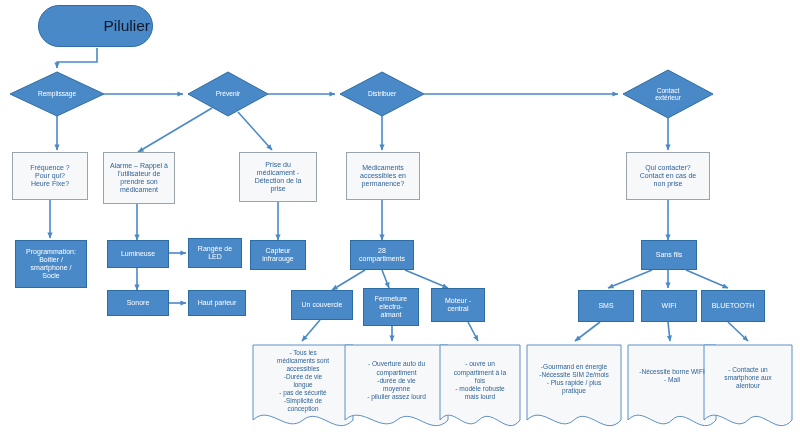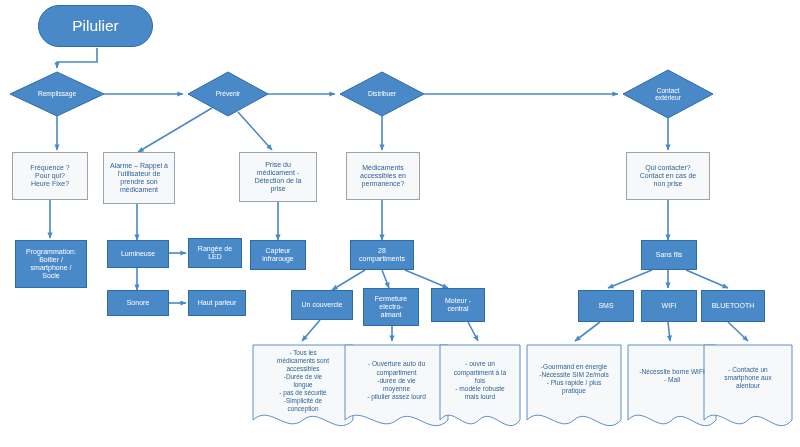--- a/index.html
+++ b/index.html
@@ -7,21 +7,21 @@
        font-family:"Liberation Sans","DejaVu Sans",sans-serif;}
   #canvas{position:absolute;left:0;top:0;width:800px;height:447px;}
   .node{position:absolute;box-sizing:border-box;display:flex;align-items:center;
         justify-content:center;text-align:center;line-height:1.12;}
   .node span{display:block;width:100%;padding:0 2px;}
   
   .fill{background:#4a89c8;border:1px solid #2e6ca4;color:#ffffff;}
   
   .light{background:#f7f8f9;border:1px solid #9aa4ad;color:#2f6399;}
   
-  .round{background:#4a89c8;border:1px solid #2e6ca4;color:#ffffff;border-radius:22px;}
+  .round{background:#4a89c8;border:1px solid #2e6ca4;color:#0f172a;border-radius:22px;text-align:right;}
   
   .diamond-label{position:absolute;color:#ffffff;display:flex;align-items:center;
        justify-content:center;text-align:center;line-height:1.1;}
   
   .doc-label{position:absolute;color:#2f6399;display:flex;align-items:center;
        justify-content:center;text-align:center;line-height:1.25;}
   .t6{font-size:6.4px;}
   .t65{font-size:6.6px;}
   .t7{font-size:7px;}
   .t16{font-size:15.5px;}

